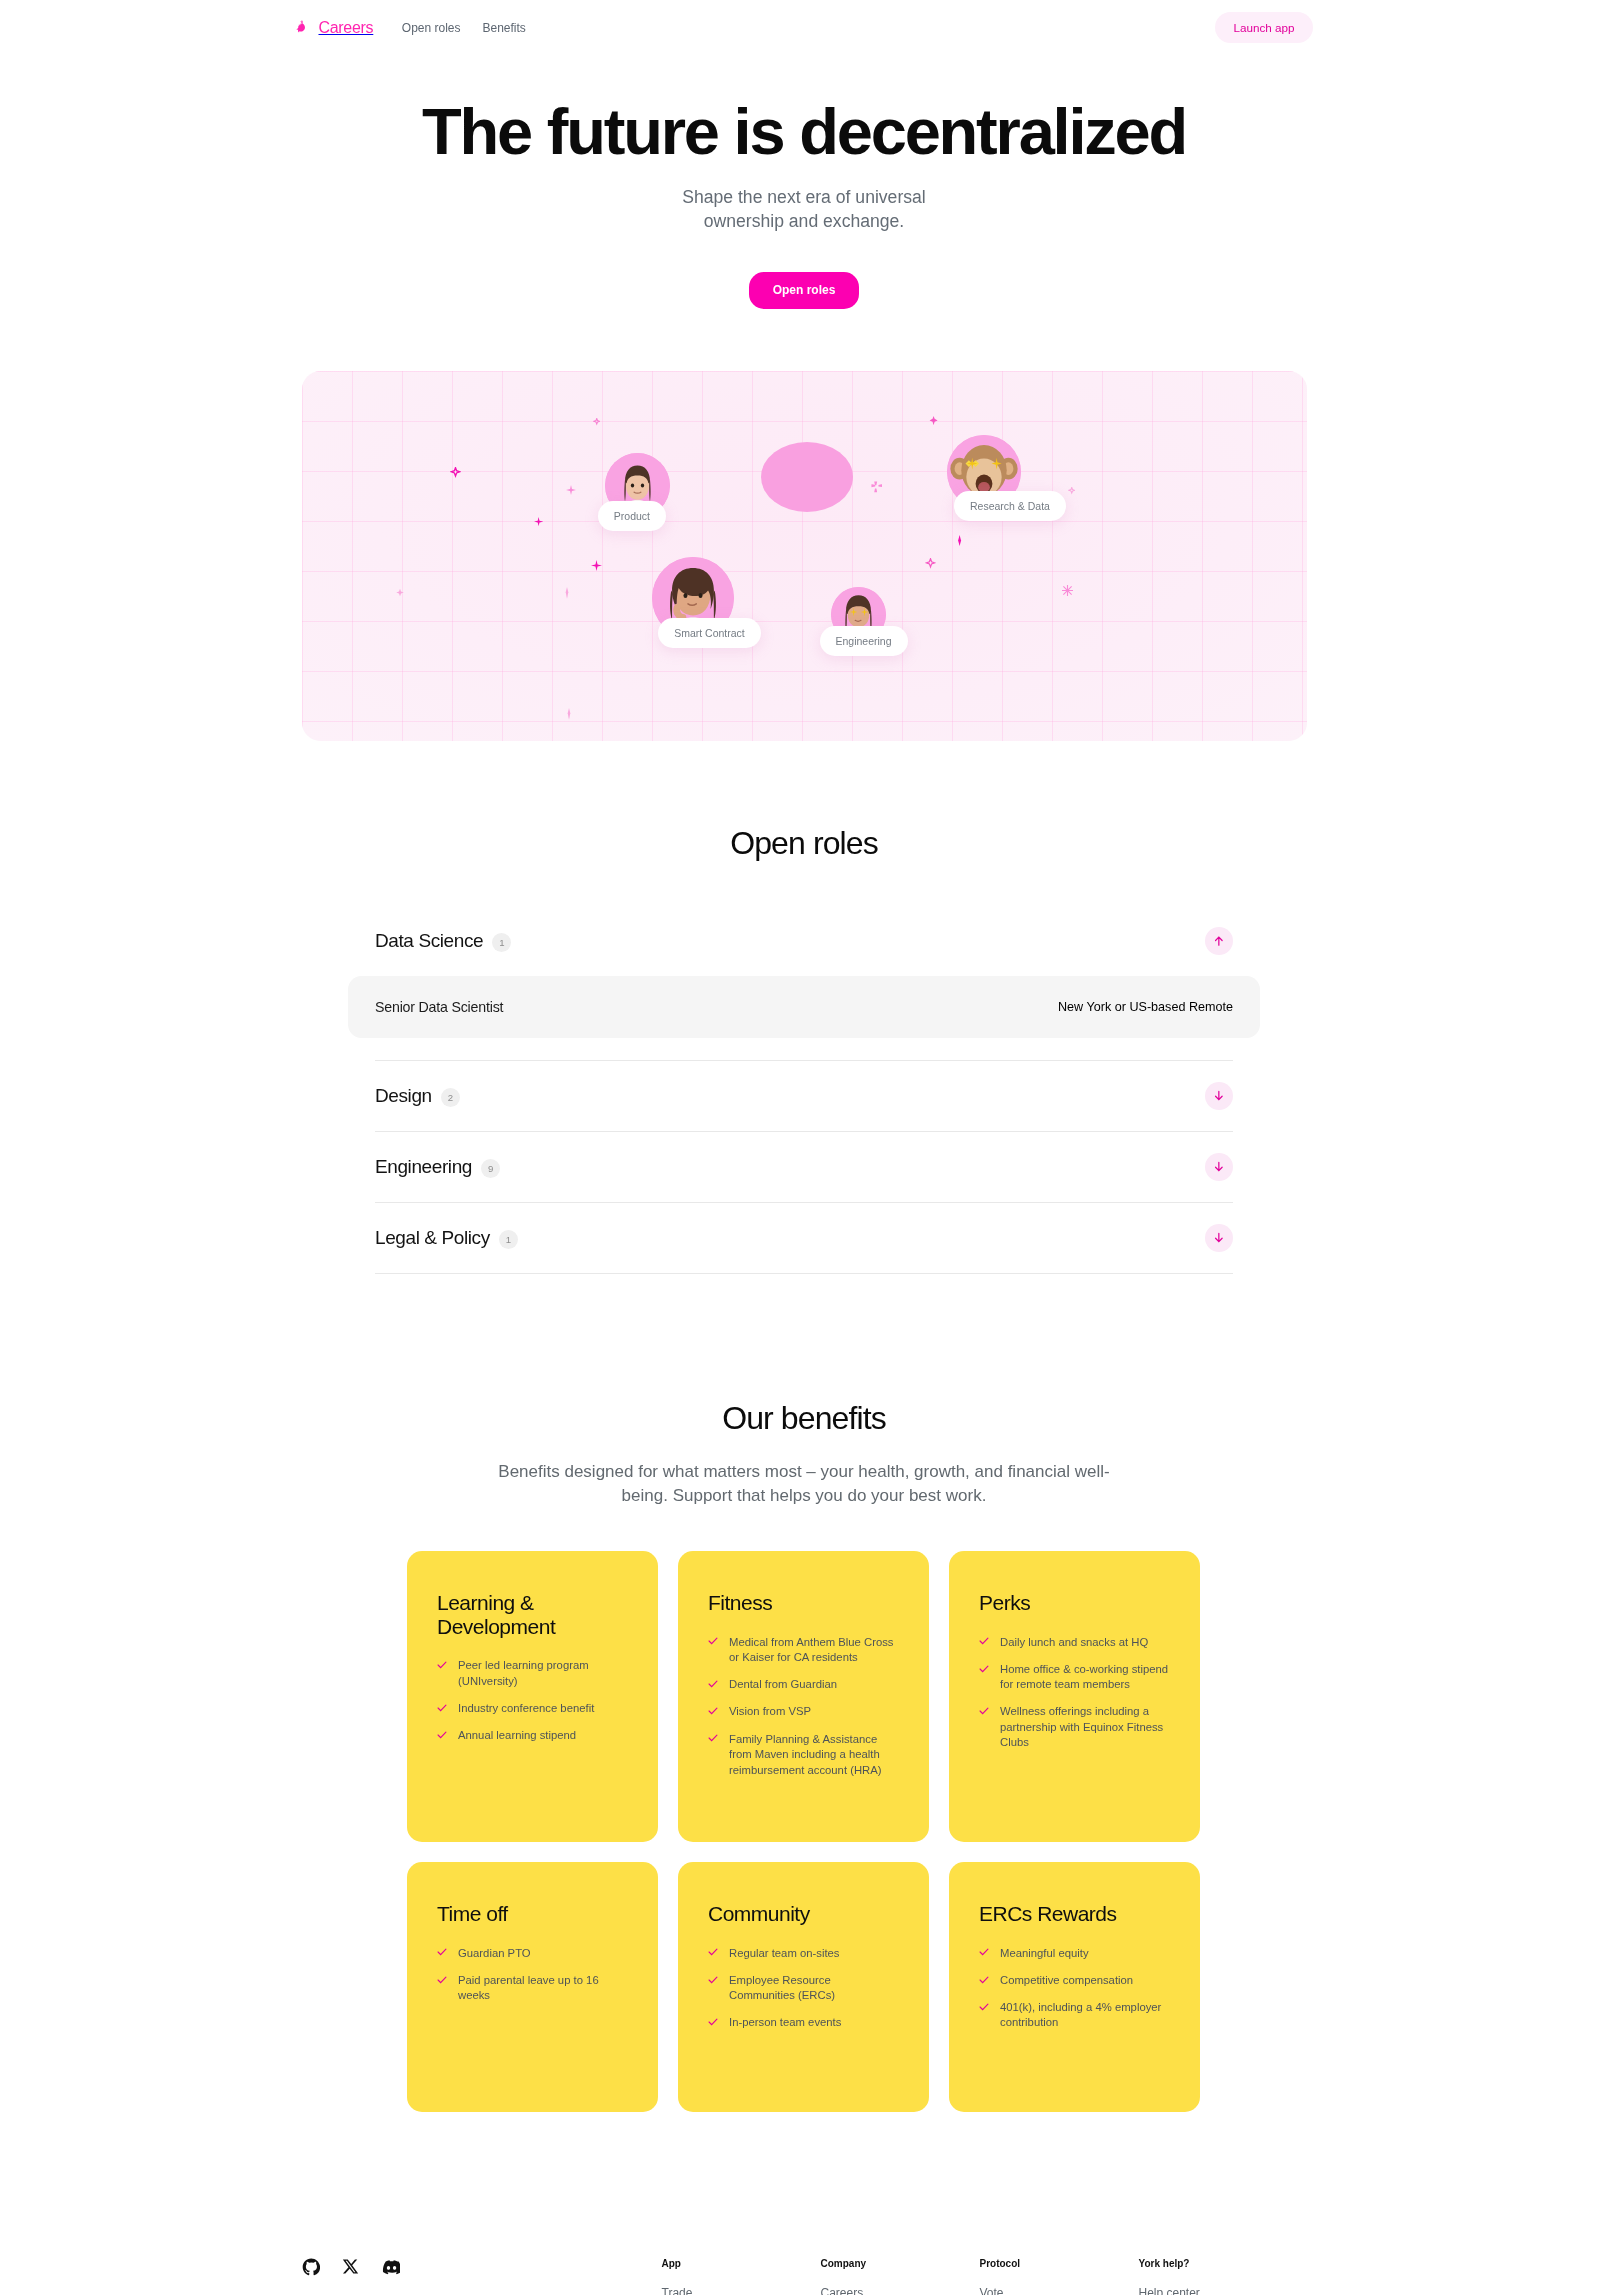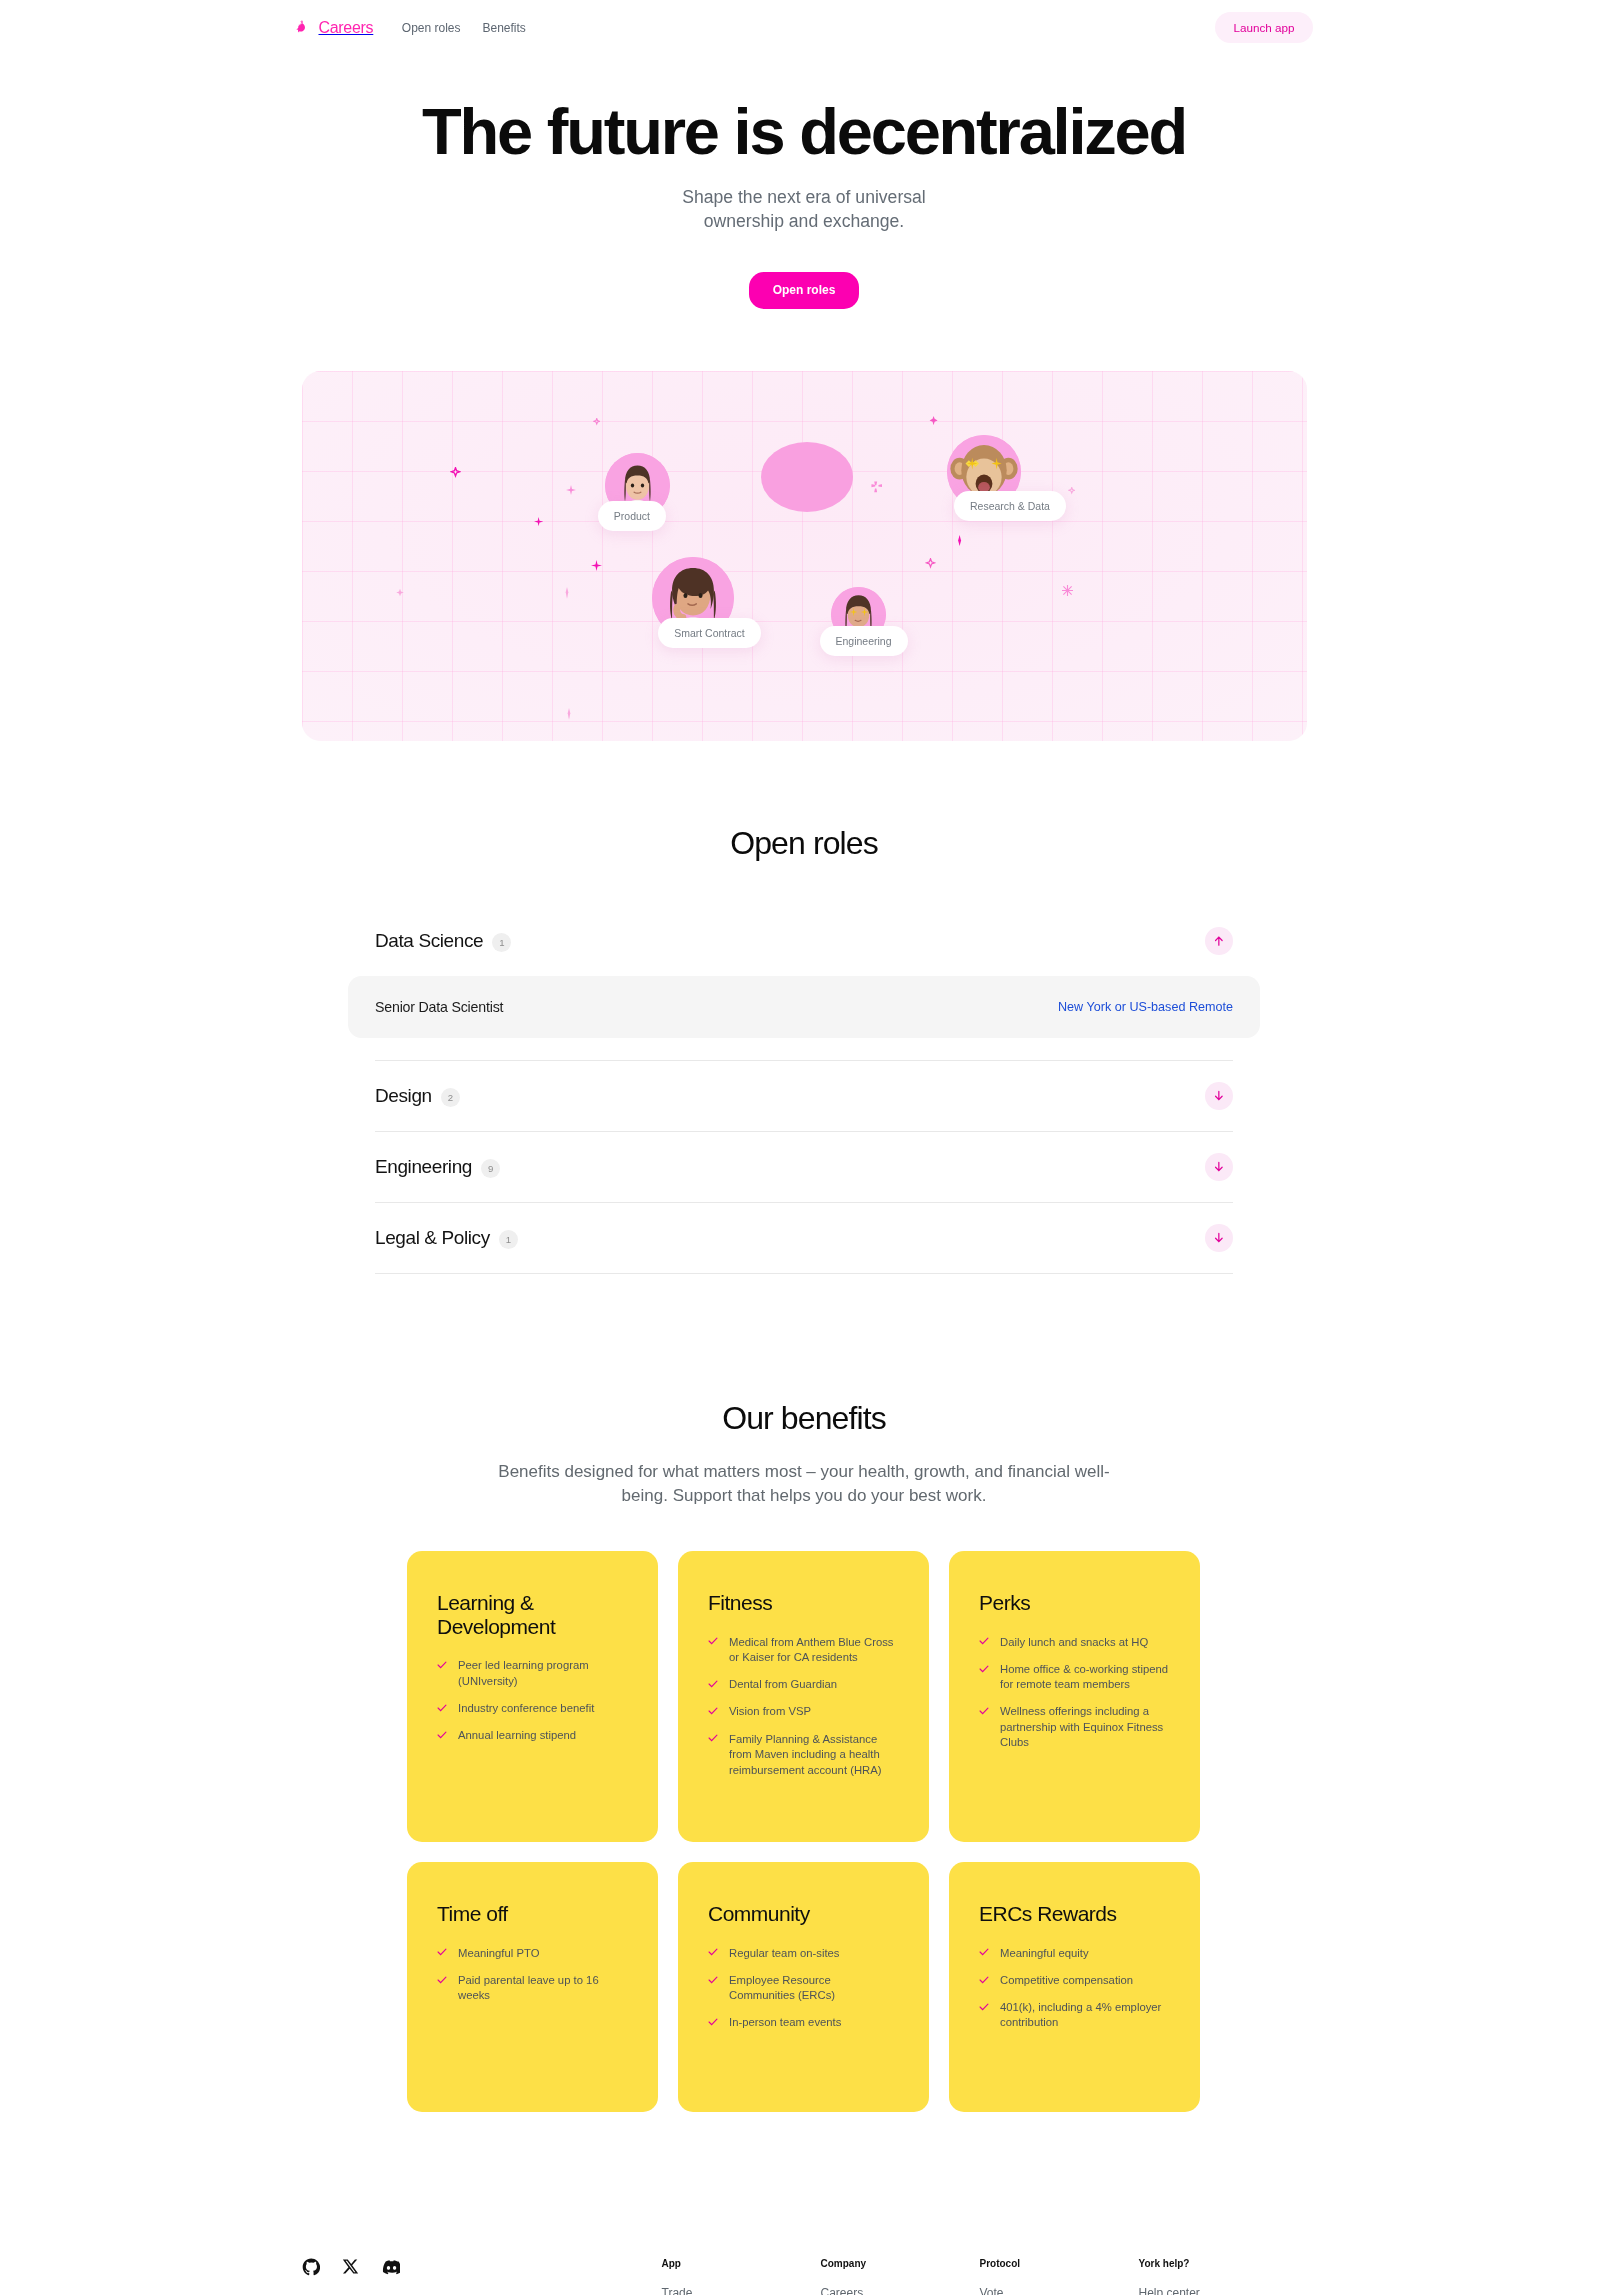--- a/index.html
+++ b/index.html
@@ -193,21 +193,21 @@
   }
   .role-item-title {
     font-size: 14.2px;
     color: #1c1c1c;
     font-weight: 400;
     letter-spacing: -0.2px;
   }
   .role-item-loc {
     margin-left: auto;
     font-size: 12.6px;
-    color: #1d4ed8;
+    color: #000000;
   }
 
   
   .section-benefits { margin-top: 126px; }
   .benefits-sub {
     text-align: center;
     margin: 23.4px auto 0;
     width: 653px;
     font-size: 17px;
     line-height: 1.38;
@@ -632,21 +632,21 @@
 
       <div class="benefit-card r2">
         <h3>Time off</h3>
         <ul class="benefit-list">
           <li>
             <span class="check">
                 <svg width="10" height="10" viewBox="0 0 14 14">
                   <path d="M1.5 7l3.6 3.8L12.5 3" stroke="#e2029b" stroke-width="1.6" fill="none" stroke-linecap="round"></path>
                 </svg>
               </span>
-            <span class="benefit-text">Meaningful PTO</span>
+            <span class="benefit-text">Guardian PTO</span>
           </li>
           <li>
             <span class="check">
                 <svg width="10" height="10" viewBox="0 0 14 14">
                   <path d="M1.5 7l3.6 3.8L12.5 3" stroke="#e2029b" stroke-width="1.6" fill="none" stroke-linecap="round"></path>
                 </svg>
               </span>
             <span class="benefit-text">Paid parental leave up to 16 weeks</span>
           </li>
         </ul>

